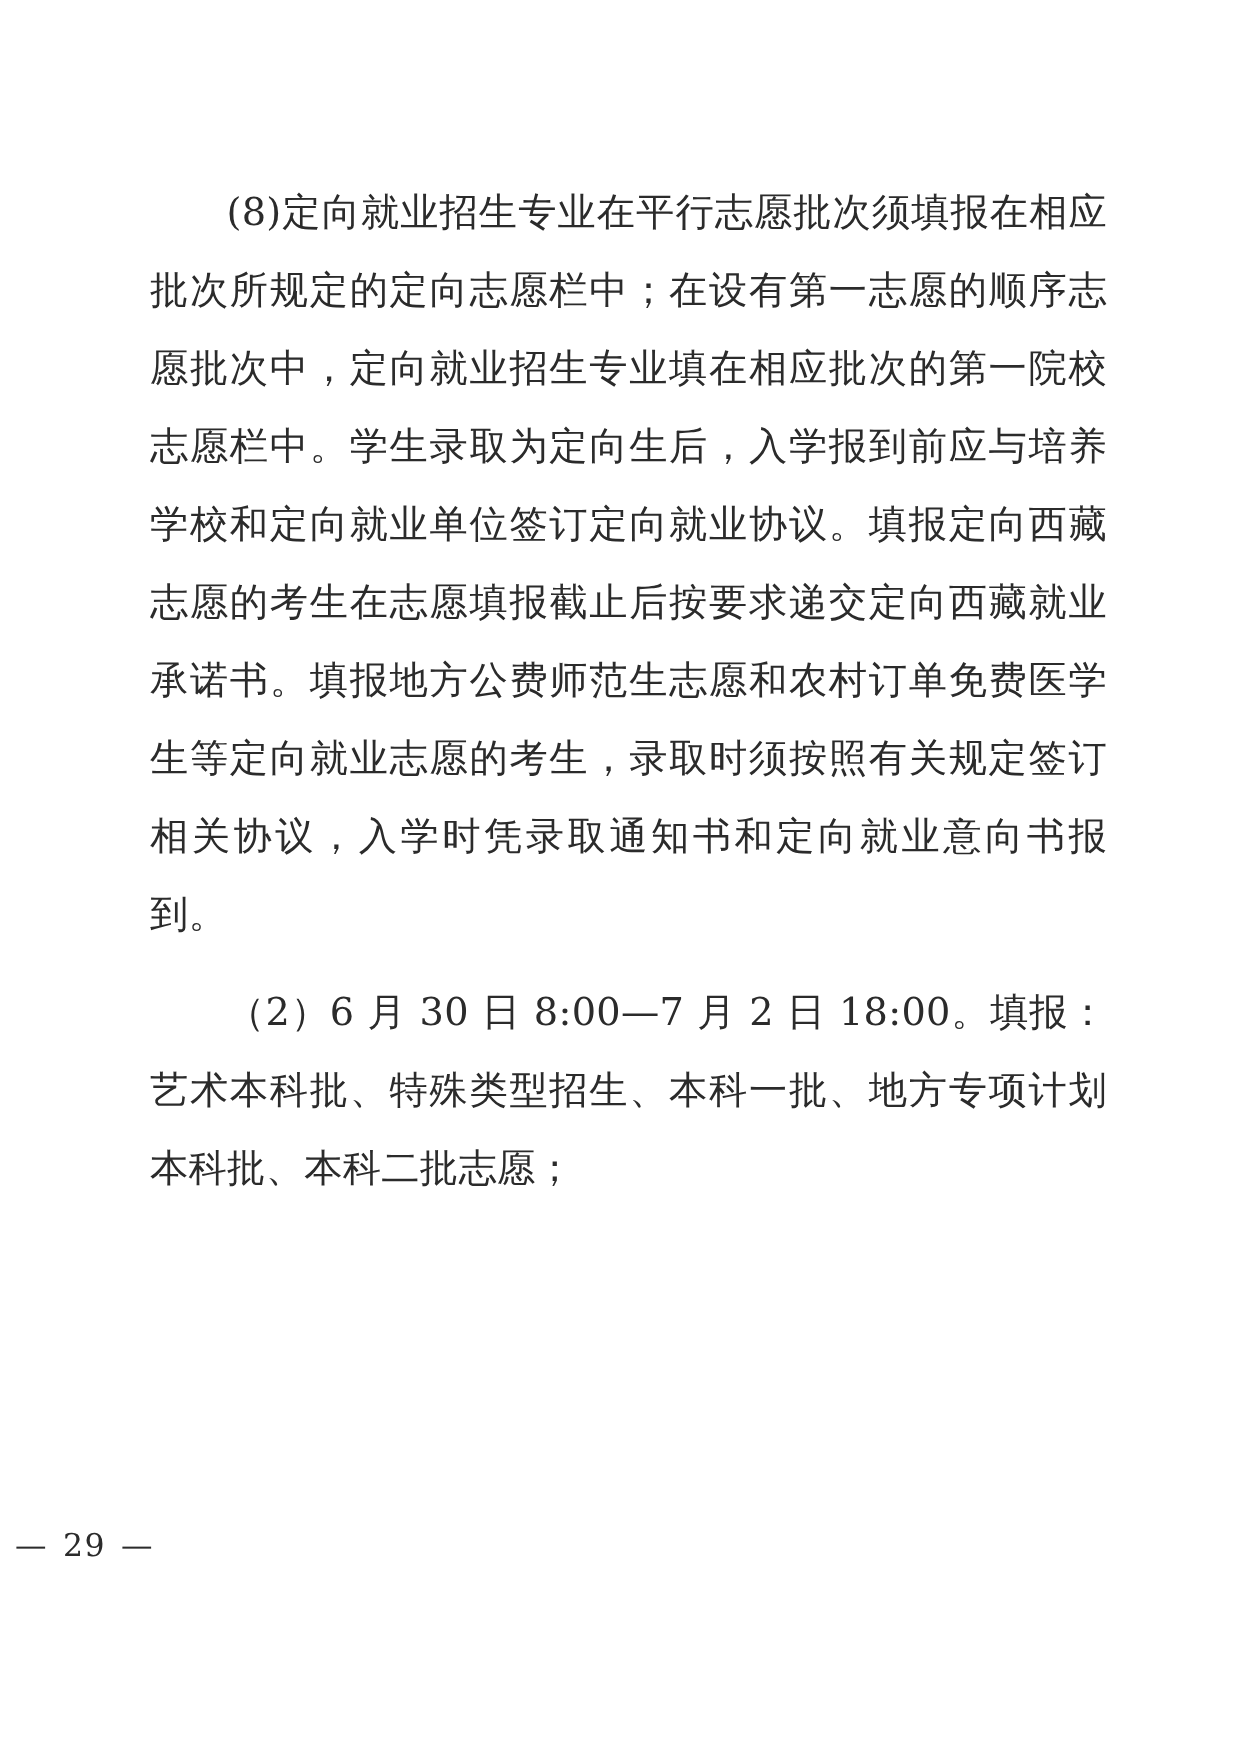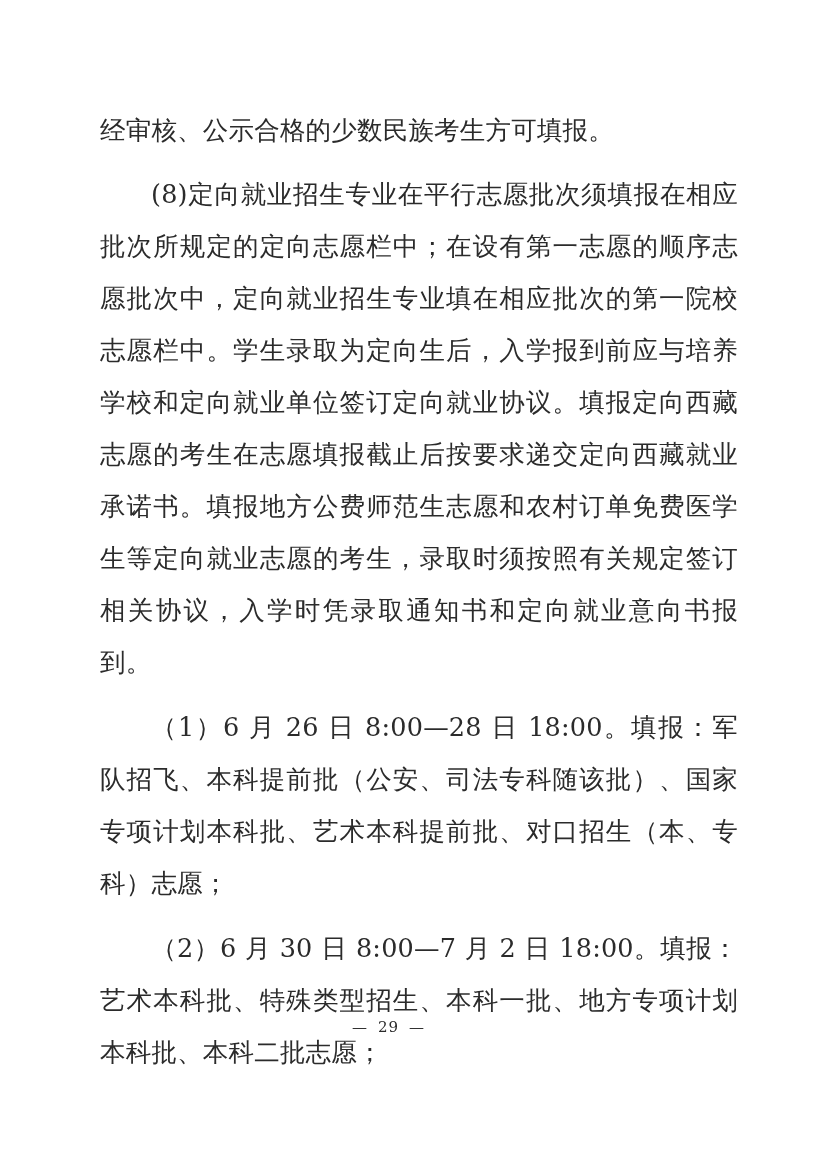--- a/index.html
+++ b/index.html
@@ -46,49 +46,46 @@
     margin-top: 13px;
   }
   .gap-list {
     margin-top: 13px;
   }
   .footer {
     position: absolute;
     left: 0;
     top: 1018px;
     width: 827px;
-    text-align: center;
-    font-size: 15px;
+    font-size: 21px;
     color: #2b2b2b;
     letter-spacing: 1px;
   }
   .footer .pgwrap {
     display: inline-block;
     padding-right: 50px;
   }
   .dash {
     display: inline-block;
     margin: 0 10px;
     color: #2b2b2b;
   }
 </style>
 </head>
 <body>
 
 <div class="page">
 
   <div class="body-area">
 
-    <p class="para cont">经审核、公示合格的少数民族考生方可填报。</p>
 
     <p class="para indent gap-para">(8)定向就业招生专业在平行志愿批次须填报在相应批次所规定的定向志愿栏中；在设有第一志愿的顺序志愿批次中，定向就业招生专业填在相应批次的第一院校志愿栏中。学生录取为定向生后，入学报到前应与培养学校和定向就业单位签订定向就业协议。填报定向西藏志愿的考生在志愿填报截止后按要求递交定向西藏就业承诺书。填报地方公费师范生志愿和农村订单免费医学生等定向就业志愿的考生，录取时须按照有关规定签订相关协议，入学时凭录取通知书和定向就业意向书报到。</p>
 
 
 
-    <p class="para indent gap-list">（1）6 月 26 日 8:00—28 日 18:00。填报：军队招飞、本科提前批（公安、司法专科随该批）、国家专项计划本科批、艺术本科提前批、对口招生（本、专科）志愿；</p>
 
     <p class="para indent gap-list">（2）6 月 30 日 8:00—7 月 2 日 18:00。填报：艺术本科批、特殊类型招生、本科一批、地方专项计划本科批、本科二批志愿；</p>
 
   </div>
 
   <div class="footer">
     <span class="pgwrap">
       <span class="dash">—</span><span>29</span><span class="dash">—</span>
     </span>
   </div>

